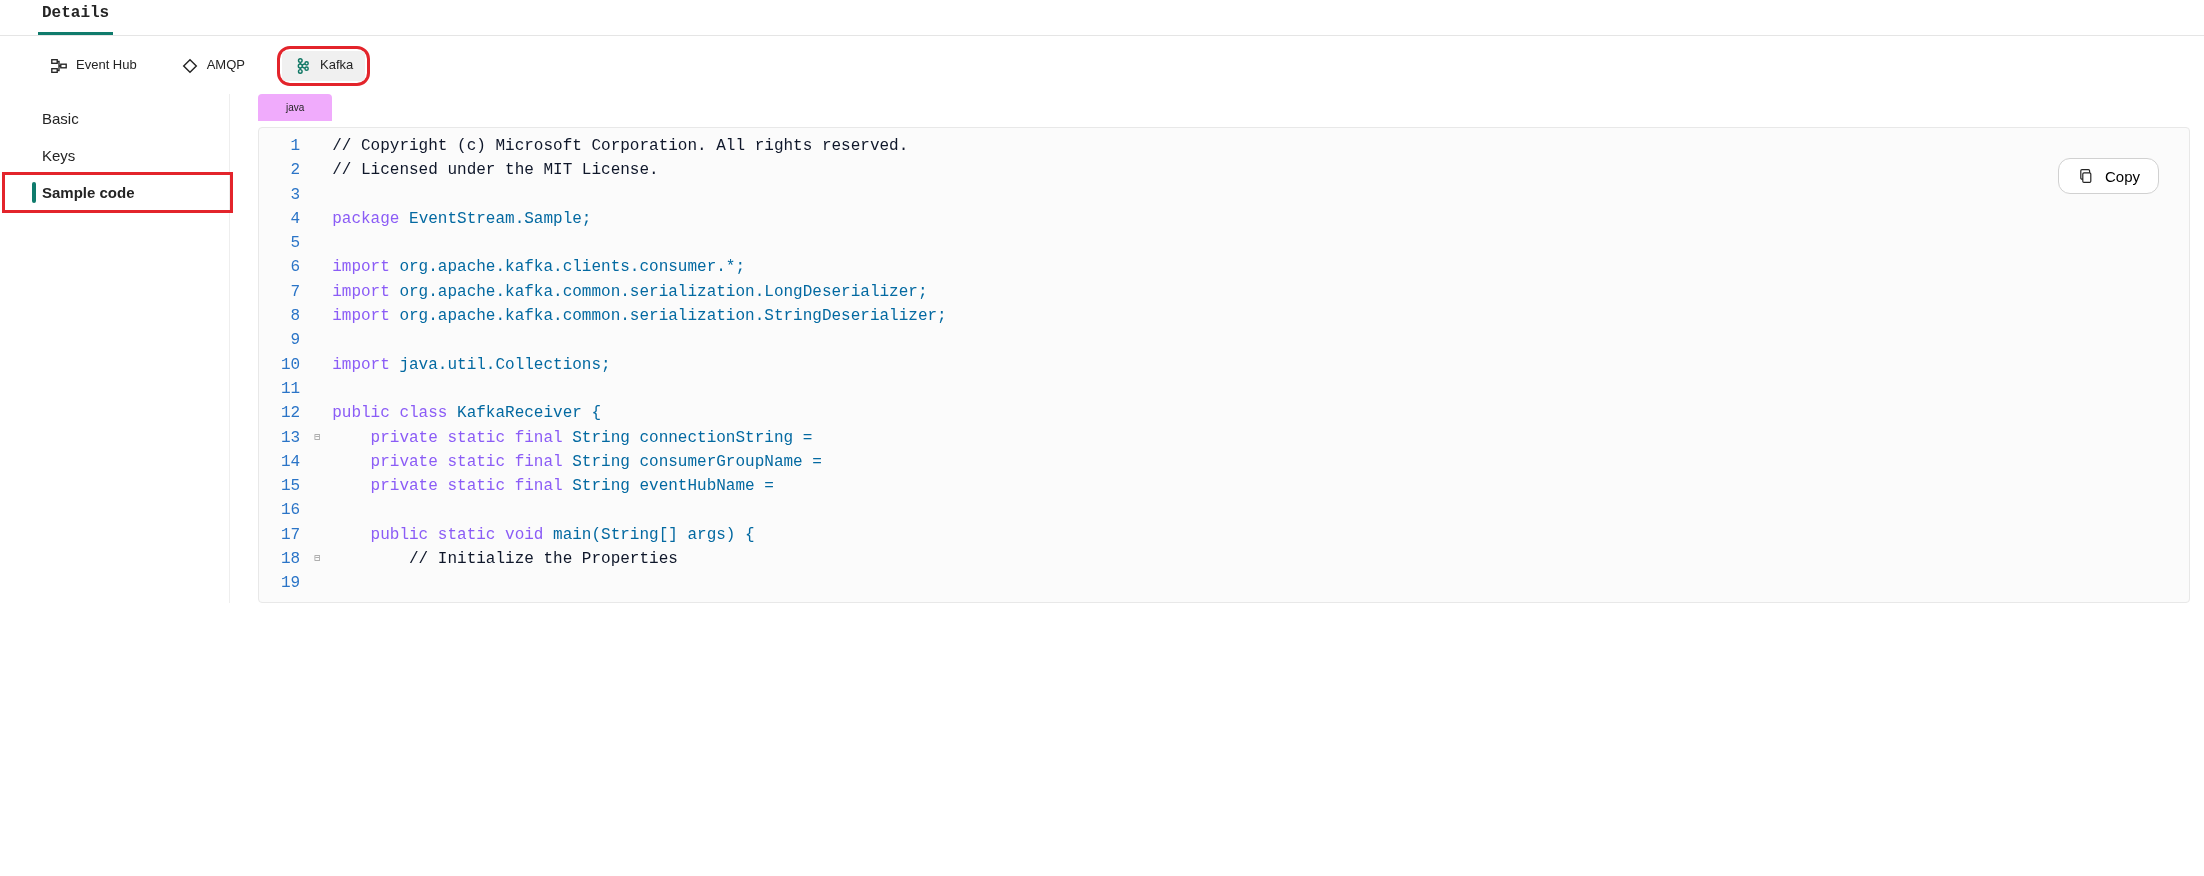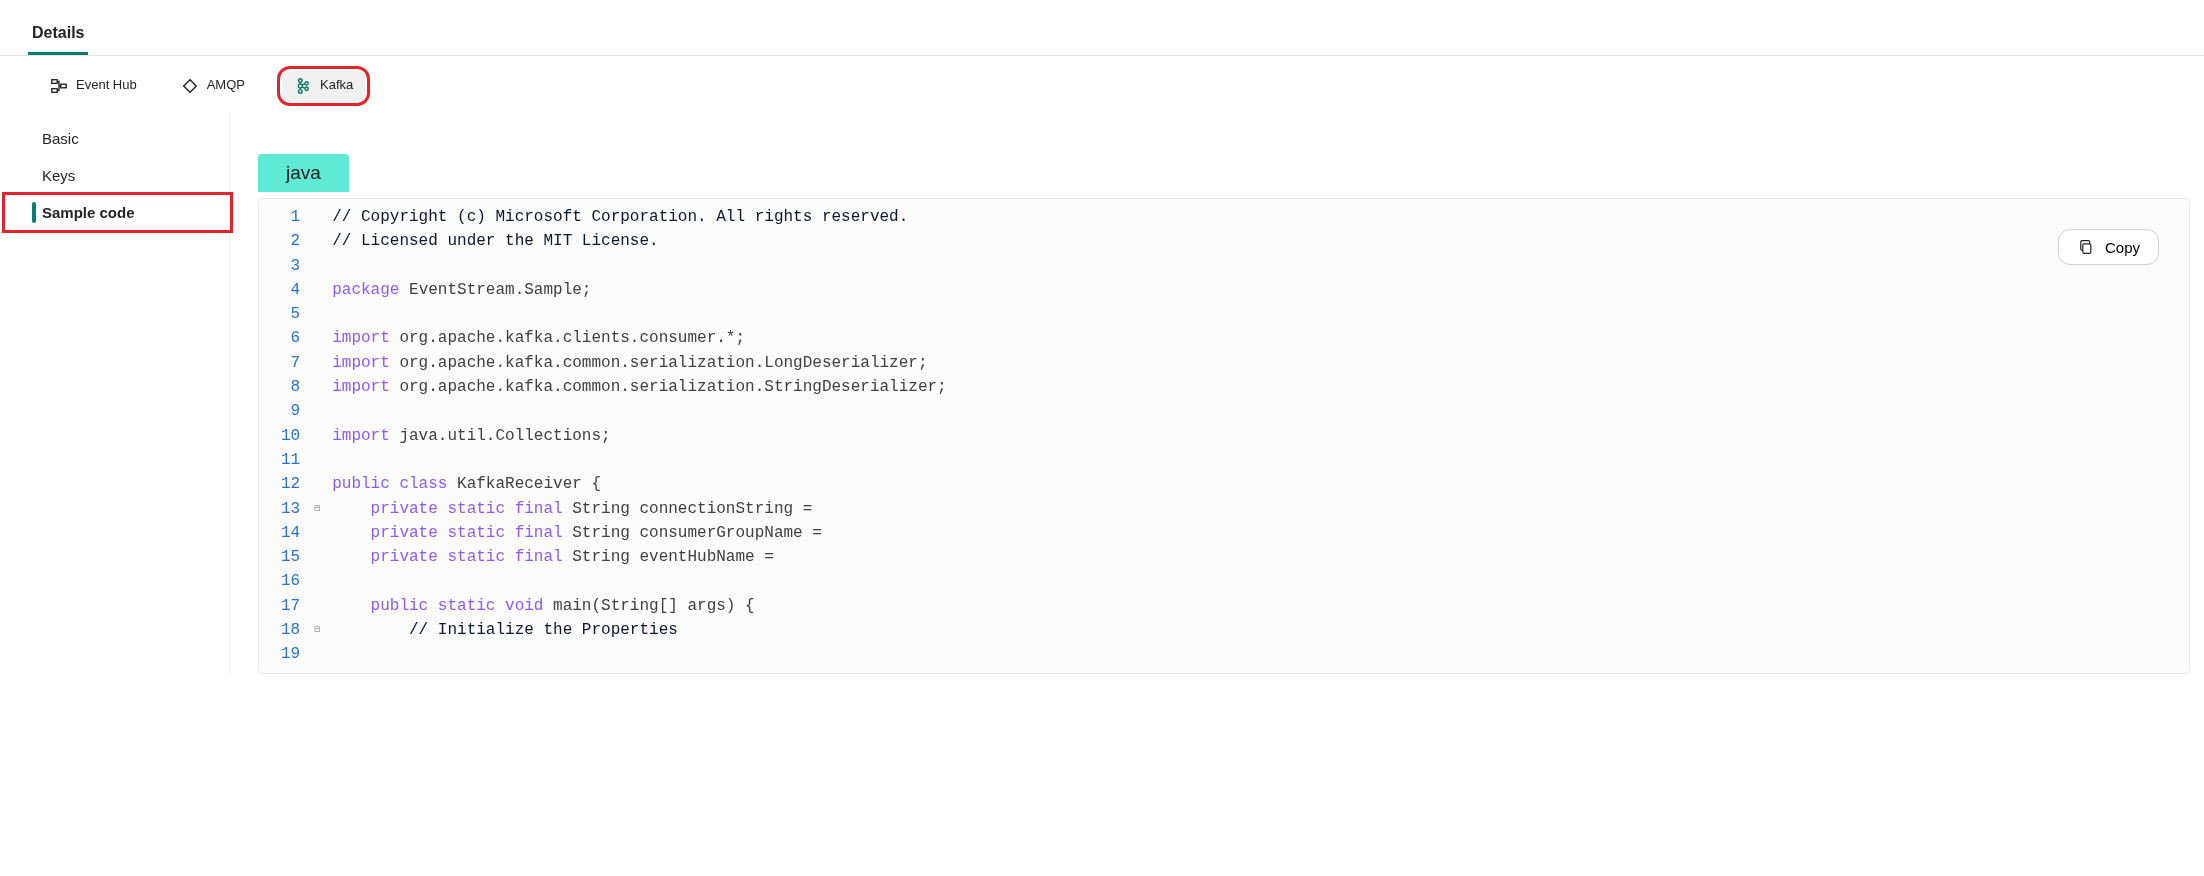--- a/index.html
+++ b/index.html
@@ -1,23 +1,24 @@
 <!DOCTYPE html>
 <html><head>
 <meta charset="utf-8">
 <style>
   * { box-sizing: border-box; margin: 0; padding: 0; }
   body { font-family: "Segoe UI", -apple-system, sans-serif; background: #ffffff; color: #242424; font-size: 14px; }
   
   .header-tabs {
     display: flex;
-    padding-left: 28px;
+    padding-left: 38px;
     border-bottom: 1px solid #e5e5e5;
-    height: 56px;
+    height: 36px;
     align-items: flex-end;
+    font-family: Liberation Mono, monospace;
   }
   .header-tab {
     padding: 12px 4px 10px 4px;
     font-weight: 600;
     font-size: 16px;
     cursor: pointer;
     border-bottom: 3px solid transparent;
     margin-right: 20px;
   }
   .header-tab.active { border-bottom-color: #0f7b6c; }
@@ -77,26 +78,25 @@
     pointer-events: none;
   }
 
   .content {
     flex: 1;
     padding-left: 28px;
     position: relative;
   }
   .code-tab-row { display: flex; }
   .code-tab {
-    background: #5eead4;
+    background: #f0abfc;
     padding: 8px 28px;
-    font-size: 19px;
+    font-size: 10px;
     border-radius: 4px 4px 0 0;
     cursor: pointer;
-    margin-top: 40px;
   }
 
   .code-block {
     position: relative;
     background: #fbfbfb;
     border: 1px solid #e8e8e8;
     border-radius: 4px;
     margin-top: 6px;
     margin-right: 14px;
     overflow: hidden;
@@ -119,21 +119,21 @@
     width: 14px;
     color: #999;
     font-size: 10px;
     user-select: none;
   }
   .fold-col div { height: 24.3px; display:flex; align-items:center; justify-content:center;}
   .code-lines { padding-left: 8px; }
   .code-lines pre { margin:0; font-family: inherit; white-space: pre; }
   .c-comment { color: #0f172a; }
   .c-keyword { color: #8b5cf6; }
-  .c-plain { color: #404040; }
+  .c-plain { color: #0369a1; }
   
   .copy-btn {
     position: absolute;
     top: 30px; right: 30px;
     background: #ffffff;
     border: 1px solid #d1d1d1;
     border-radius: 12px;
     padding: 8px 18px;
     display: flex;
     align-items: center;

